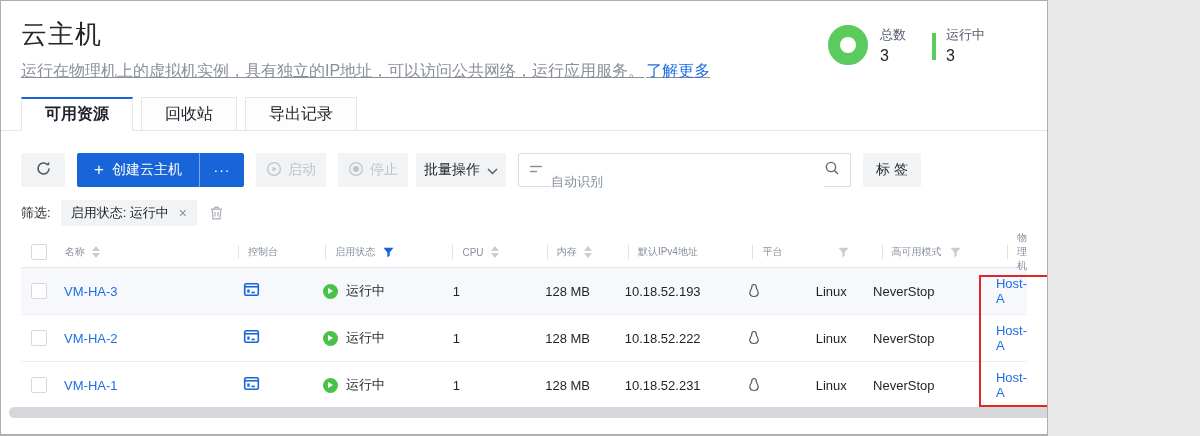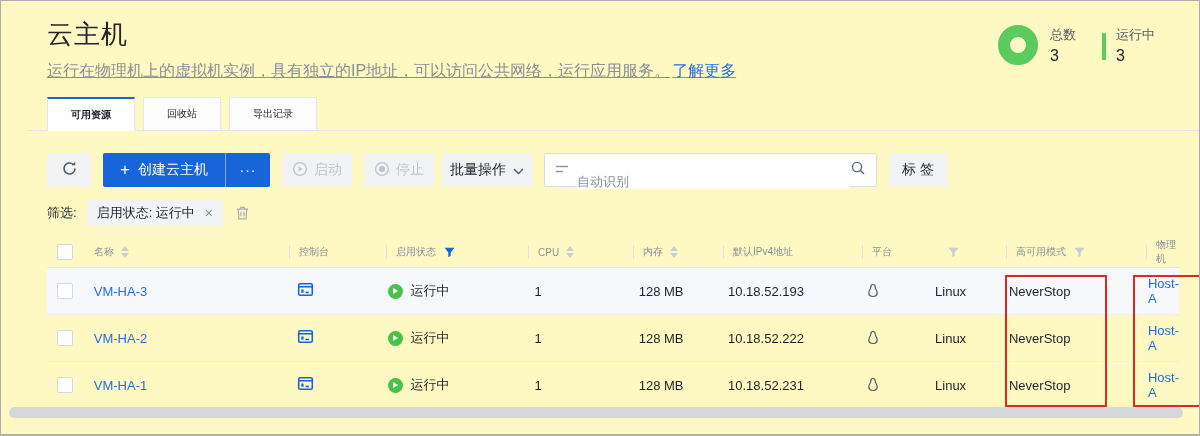--- a/index.html
+++ b/index.html
@@ -1,36 +1,36 @@
 <!DOCTYPE html>
 <html><head>
 <meta charset="utf-8">
 <style>
   * { box-sizing: border-box; margin: 0; padding: 0; }
   body { margin: 0; background: #e9e9e9; font-family: "Liberation Sans", "DejaVu Sans", sans-serif; }
-  .page { position: relative; width: 1200px; height: 436px; background: #fef9c3; border: 1px solid #aeaeae; border-bottom-width: 2px; overflow: hidden; padding-left: 26px; }
+  .page { position: relative; width: 1048px; height: 436px; background: #ffffff; border: 1px solid #aeaeae; border-bottom-width: 2px; overflow: hidden; }
 
   
   .hdr { padding: 16px 20px 0 20px; }
   .hdr h1 { font-size: 26px; font-weight: 500; color: #262626; letter-spacing: 1px; }
   .hdr .sub { margin-top: 9px; font-size: 16px; color: #8a8f99; text-decoration: underline; }
   .hdr .sub a { color: #1f6ee5; text-decoration: none; margin-left: 2px; }
 
   
-  .stats { position: absolute; top: 24px; right: 18px; display: flex; align-items: center; }
+  .stats { position: absolute; top: 24px; right: 36px; display: flex; align-items: center; }
   .donut { width: 40px; height: 40px; border-radius: 50%; border: 12px solid #5bcb5e; margin-right: 12px; }
   .stat { margin-right: 26px; }
   .stat .lb { font-size: 13px; color: #4e5969; }
   .stat .vl { font-size: 16px; color: #1d2129; margin-top: 3px; }
   .vbar { width: 4px; height: 27px; background: #5bcb5e; margin: 2px 10px 0 0; }
 
   
   .tabs { margin-top: 15px; padding-left: 20px; border-bottom: 1px solid #e5e6eb; display: flex; }
   .tab { position: relative; height: 34px; margin-bottom: -1px; padding: 0 23px; display: flex; align-items: center;
-         font-size: 10px; color: #1d2129; background: #fdfdfe; border: 1px solid #e5e6eb; margin-right: 8px; cursor: pointer; }
+         font-size: 16px; color: #1d2129; background: #fdfdfe; border: 1px solid #e5e6eb; margin-right: 8px; cursor: pointer; }
   .tab.active { background: #fff; font-weight: 700; border-top: 2px solid #1765d8; border-bottom: 1px solid #fff; }
 
   
   .toolbar { margin: 22px 20px 0 20px; display: flex; align-items: center; height: 34px; }
   .btn { height: 34px; display: inline-flex; align-items: center; justify-content: center; font-size: 14px; border-radius: 2px; cursor: pointer; border: none; background: #f2f3f5; color: #1d2129; }
   .btn-icon { width: 44px; margin-right: 12px; }
   .btn-primary { background: #1765d8; color: #fff; width: 122px; border-radius: 2px 0 0 2px; }
   .btn-primary .plus { font-size: 17px; margin-right: 8px; font-weight: 400; }
   .btn-more { background: #1765d8; color: #fff; width: 45px; border-left: 1px solid rgba(255,255,255,.45); border-radius: 0 2px 2px 0; font-size: 14px; letter-spacing: 1px; }
   .btn-disabled { color: #bfc4cc; cursor: default; width: 70px; margin-left: 12px; }

